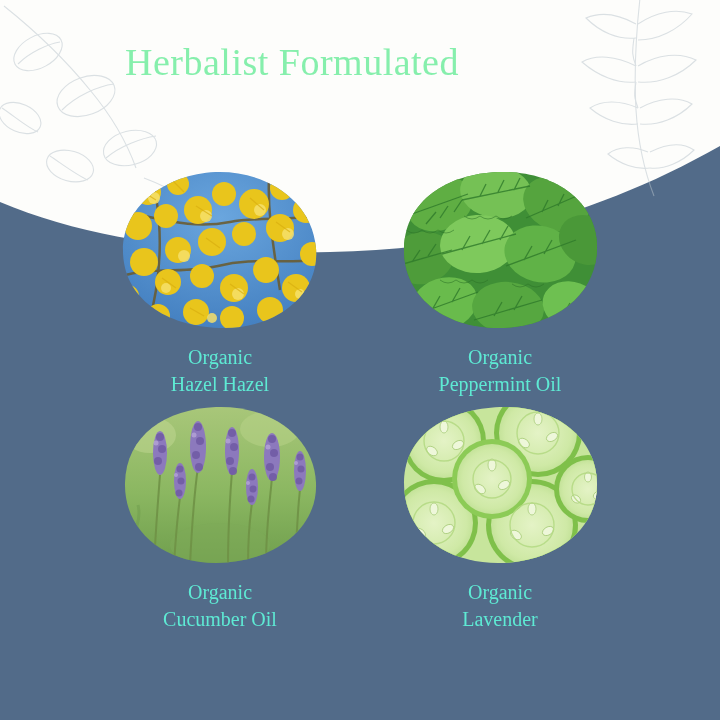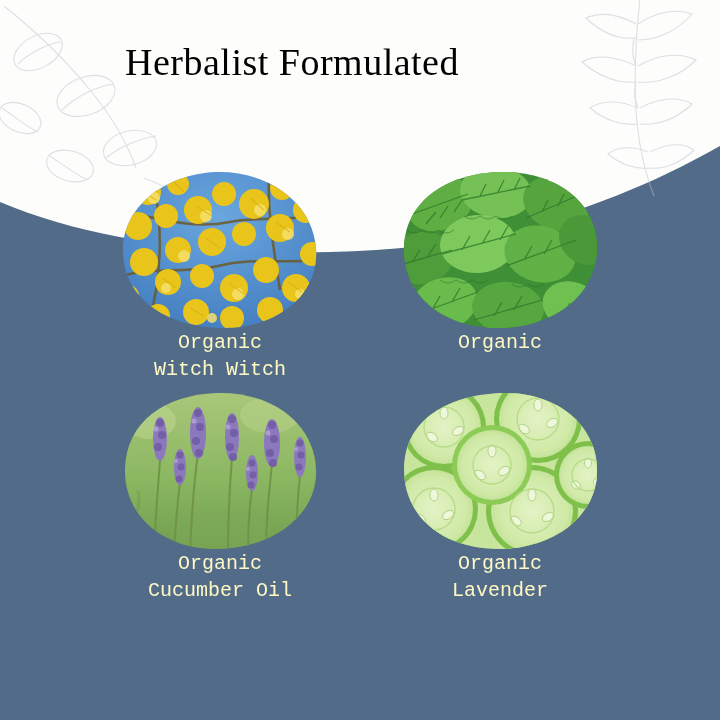--- a/index.html
+++ b/index.html
@@ -45,21 +45,21 @@
   
   .title {
     position: absolute;
     left: 0;
     top: 40px;
     width: 584px;
     text-align: center;
     font-family: "Liberation Serif", serif;
     font-size: 38px;
     letter-spacing: 0.5px;
-    color: #000000;
+    color: #86efac;
     z-index: 6;
   }
 
   
   .grid {
     position: absolute;
     left: 0;
     top: 170px;
     width: 720px;
     z-index: 5;
@@ -79,25 +79,26 @@
   .row-2 .cell { margin: 0 10px; }
 
   .blob {
     width: 200px;
     height: 160px;
     position: relative;
     overflow: hidden;
   }
 
   .caption {
+    margin-top: 14px;
     text-align: center;
-    color: #fef9c3;
+    color: #5eead4;
     font-size: 20px;
     line-height: 1.33;
-    font-family: Liberation Mono, monospace;
+    font-family: Liberation Serif, serif;
     font-weight: 400;
   }
   .caption .l1 { display: block; }
   .caption .l2 { display: block; }
 </style>
 </head>
 <body style="background: rgb(82, 107, 137);">
 
 <div id="stage" style="background: rgb(82, 107, 137);">
 
@@ -211,21 +212,21 @@
                 <circle cx="180" cy="124" r="5"></circle>
               </g>
               <g stroke="#d8ae10" stroke-width="1.2" fill="none" opacity="0.7">
                 <path d="M20 20 l16 10 M52 10 l12 12 M76 36 l16 10 M130 28 l14 12 M156 52 l14 10 M86 68 l14 10 M42 108 l14 10 M110 114 l14 10 M168 112 l14 10 M70 138 l14 8"></path>
               </g>
             </g>
           </svg>
         </div>
         <div class="caption">
           <span class="l1">Organic</span>
-          <span class="l2">Witch Witch</span>
+          <span class="l2">Hazel Hazel</span>
         </div>
       </div>
 
       <div class="cell">
         <div class="blob">
           <svg width="200" height="160" viewBox="0 0 200 160">
             <defs>
               <clipPath id="clipPM">
                 <path d="M98,2 C150,0 196,28 197,76 C198,126 152,158 98,158 C46,158 3,128 4,78 C5,30 48,4 98,2 Z"></path>
               </clipPath>
@@ -262,20 +263,21 @@
                 <path d="M6 60 q8 6 16 0 q8 6 16 0 q8 6 16 0"></path>
                 <path d="M64 46 q8 6 16 0 q8 6 16 0 q8 6 16 0"></path>
                 <path d="M40 110 q8 6 16 0 q8 6 16 0 q8 6 16 0"></path>
                 <path d="M112 114 q8 6 16 0 q8 6 16 0"></path>
               </g>
             </g>
           </svg>
         </div>
         <div class="caption">
           <span class="l1">Organic</span>
+          <span class="l2">Peppermint Oil</span>
         </div>
       </div>
     </div>
 
     <div class="row row-2">
 
       <div class="cell">
         <div class="blob">
           <svg width="200" height="160" viewBox="0 0 200 160">
             <defs>

